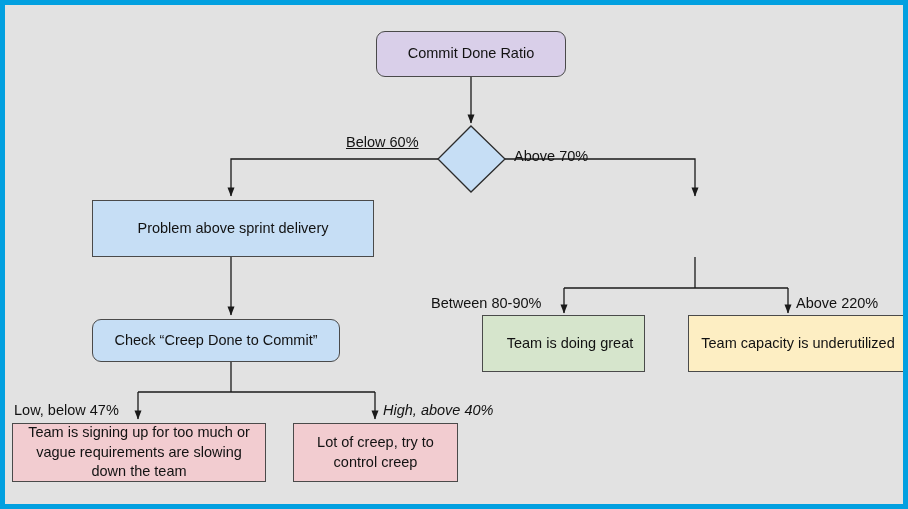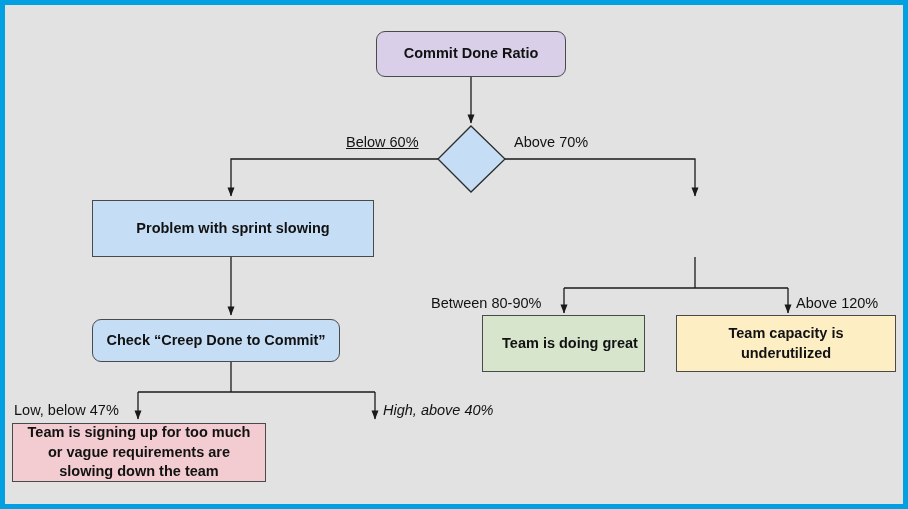--- a/index.html
+++ b/index.html
@@ -30,27 +30,26 @@
     box-sizing: border-box;
     border: 1.3px solid #4a4a4a;
     display: flex;
     align-items: center;
     justify-content: center;
     text-align: center;
     color: #121212;
     font-size: 14.5px;
     line-height: 1.35;
     padding: 2px 6px;
-    font-weight: bold;
   }
   .rounded { border-radius: 9px; }
   .n-purple { background: #d9cfe9; }
   .n-blue   { background: #c6def5; }
   .n-green  { background: #d6e5cc; }
-  .n-yellow { background: #fdeec3; }
+  .n-yellow { background: #fdeec3; margin-left: 12px; }
   .n-pink   { background: #f2ccd0; }
   .edge-label {
     position: absolute;
     font-size: 14.5px;
     color: #121212;
     white-space: nowrap;
     line-height: 1;
   }
   .diamond-hit {
     position: absolute;
@@ -89,43 +88,46 @@
     <polygon points="466,121 500,154 466,187 433,154" fill="#c6def5" stroke="#2b2b2b" stroke-width="1.3"></polygon>
   </svg>
 
   <div class="node n-purple rounded" style="left:371px; top:26px; width:190px; height:46px;">
     <span>Commit Done Ratio</span>
   </div>
 
   <div class="diamond-hit" style="left:433px; top:121px; width:67px; height:66px;"></div>
 
   <div class="edge-label" style="left:341px; top:130px;text-decoration:underline;">Below 60%</div>
-  <div class="edge-label" style="left:509px; top:130px;">Above 70%</div>
+  <div class="edge-label" style="left:509px; top:144px;">Above 70%</div>
 
   <div class="node n-blue" style="left:87px; top:195px; width:282px; height:57px;">
-    <span>Problem with sprint slowing</span>
+    <span>Problem above sprint delivery</span>
   </div>
 
 
   <div class="node n-blue rounded" style="left:87px; top:314px; width:248px; height:43px;">
     <span>Check “Creep Done to Commit”</span>
   </div>
 
   <div class="edge-label" style="left:426px; top:291px;">Between 80-90%</div>
-  <div class="edge-label" style="left:791px; top:291px;">Above 120%</div>
+  <div class="edge-label" style="left:791px; top:291px;">Above 220%</div>
 
   <div class="node n-green" style="left:477px; top:310px; width:163px; height:57px;padding-left:19px;">
     <span>Team is doing great</span>
   </div>
 
   <div class="node n-yellow" style="left:671px; top:310px; width:220px; height:57px;">
     <span>Team capacity is underutilized</span>
   </div>
 
   <div class="edge-label" style="left:9px; top:398px;">Low, below 47%</div>
   <div class="edge-label" style="left:378px; top:398px;font-style:italic;">High, above 40%</div>
 
   <div class="node n-pink" style="left:7px; top:418px; width:254px; height:59px;">
     <span>Team is signing up for too much or vague requirements are slowing down the team</span>
   </div>
 
+  <div class="node n-pink" style="left:288px; top:418px; width:165px; height:59px;">
+    <span>Lot of creep, try to control creep</span>
+  </div>
 
 </div>
 
 </body></html>

